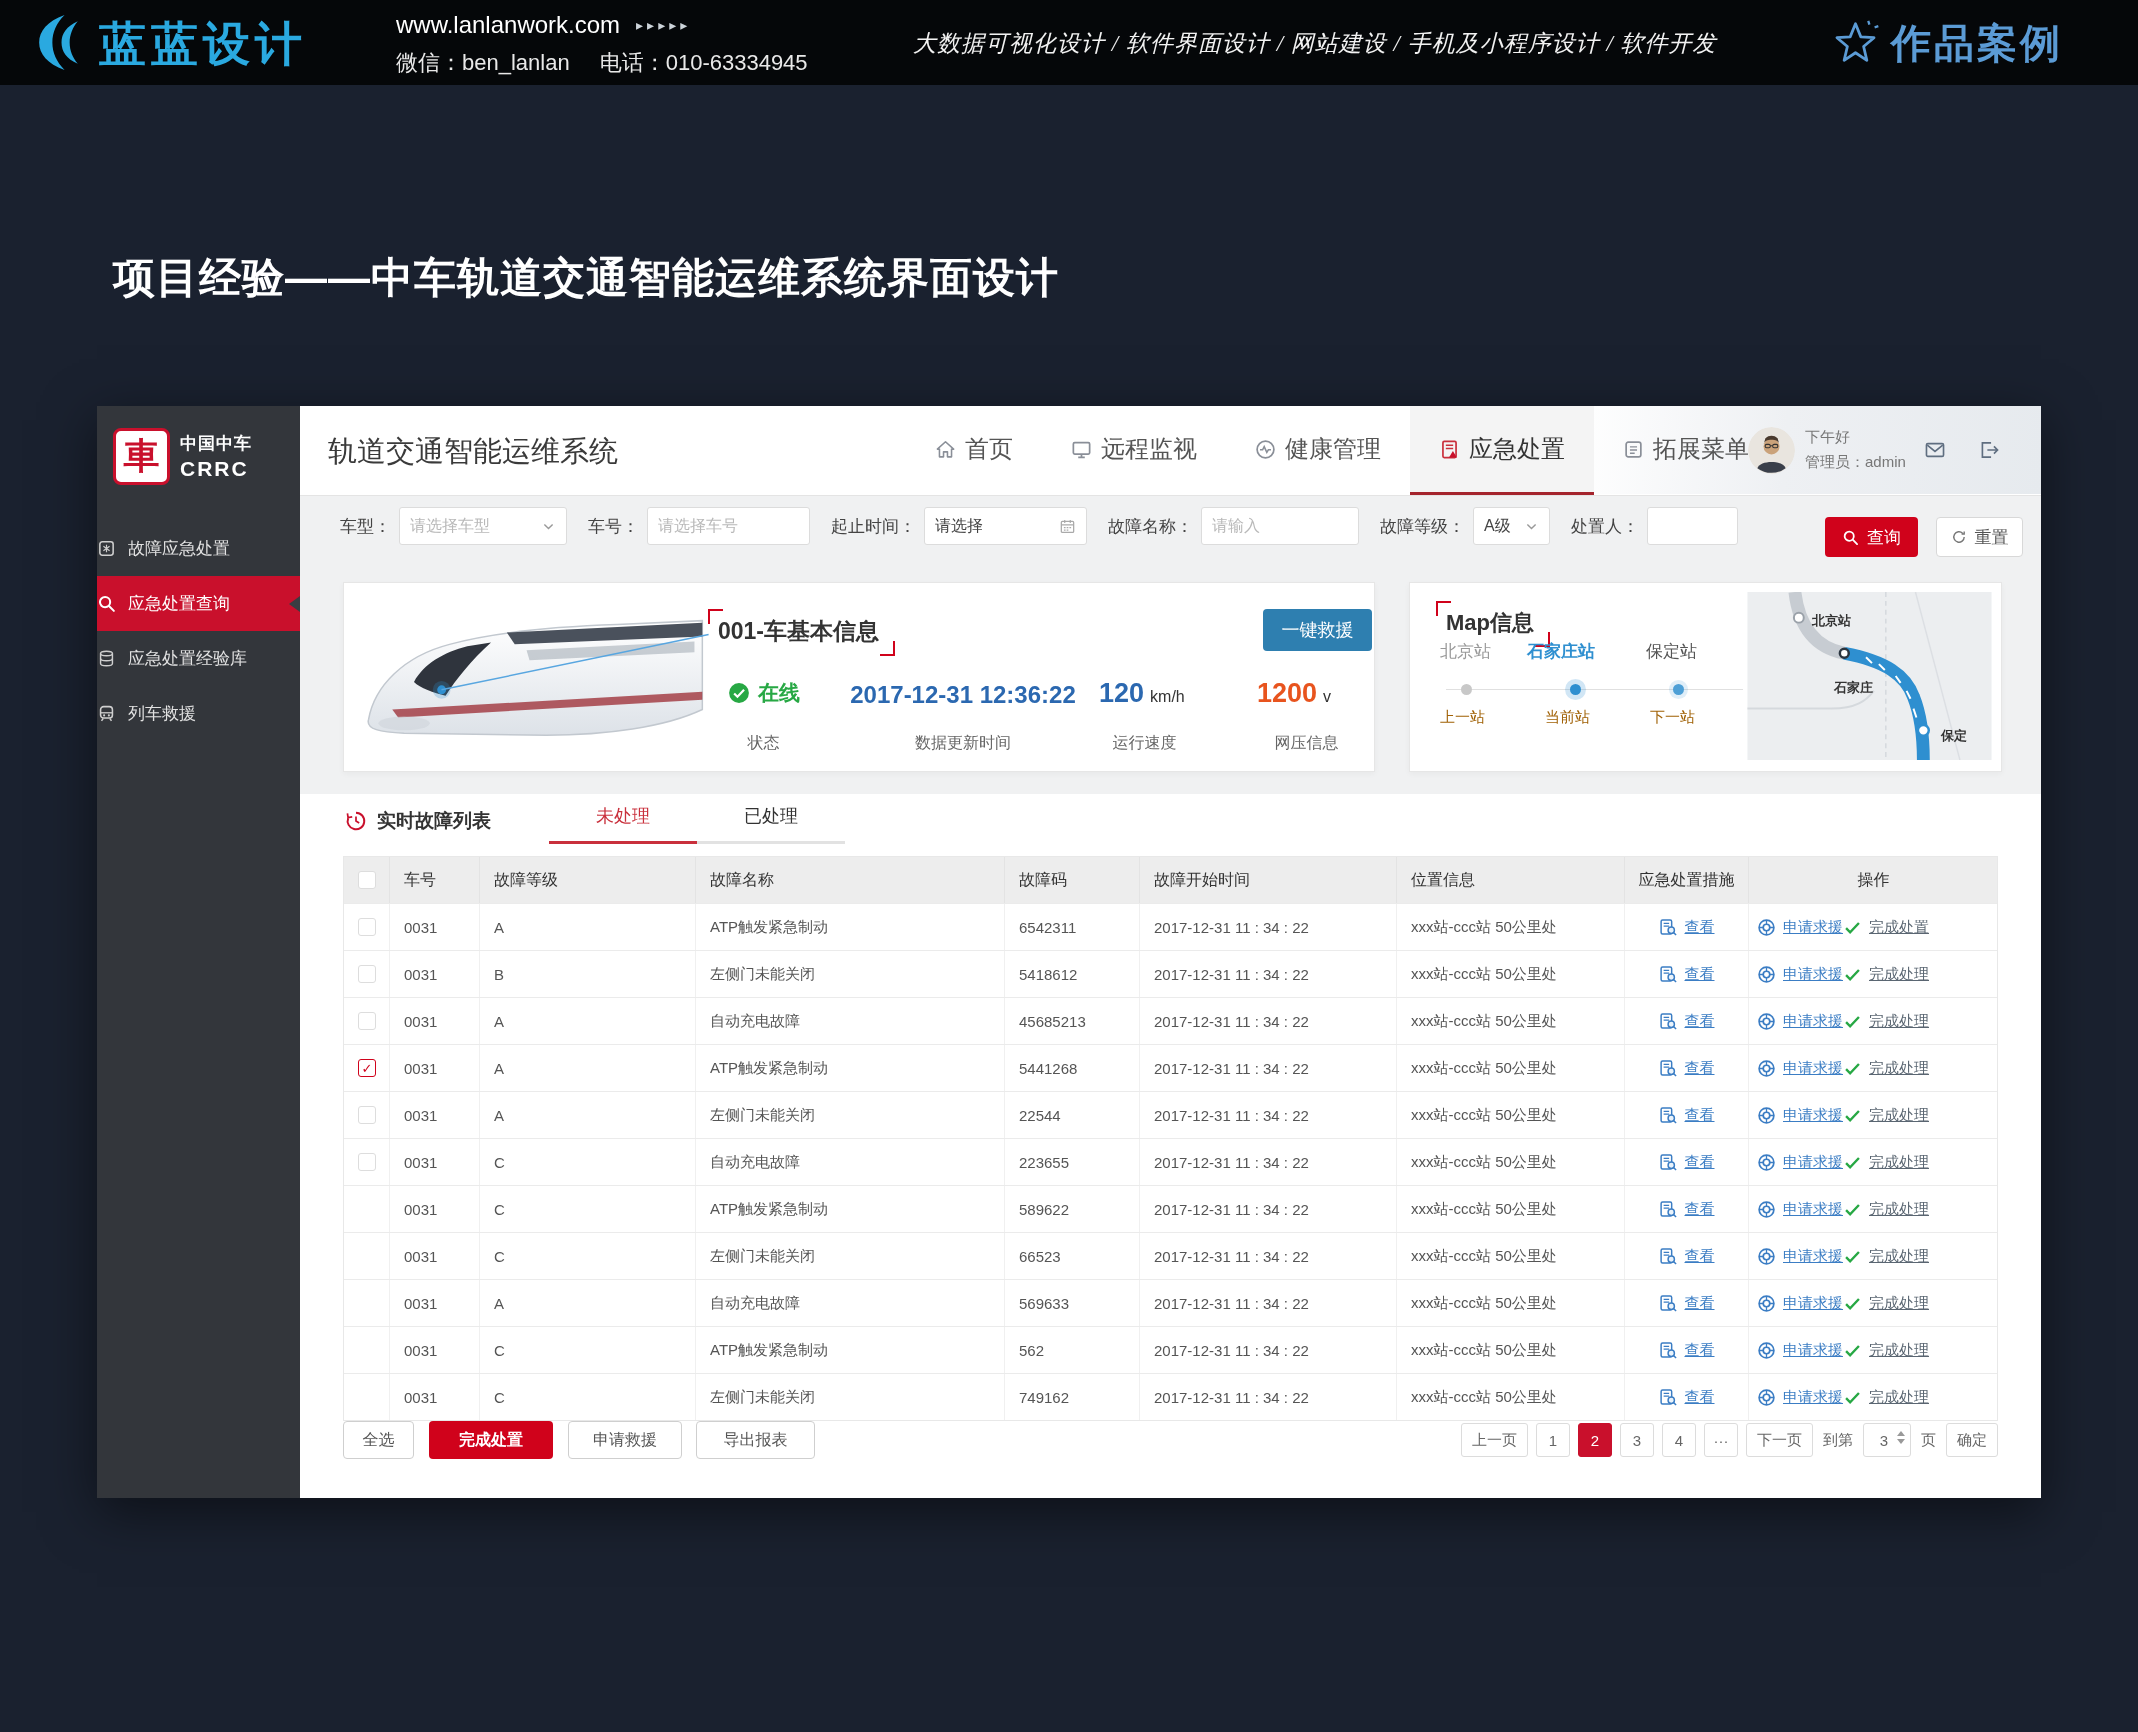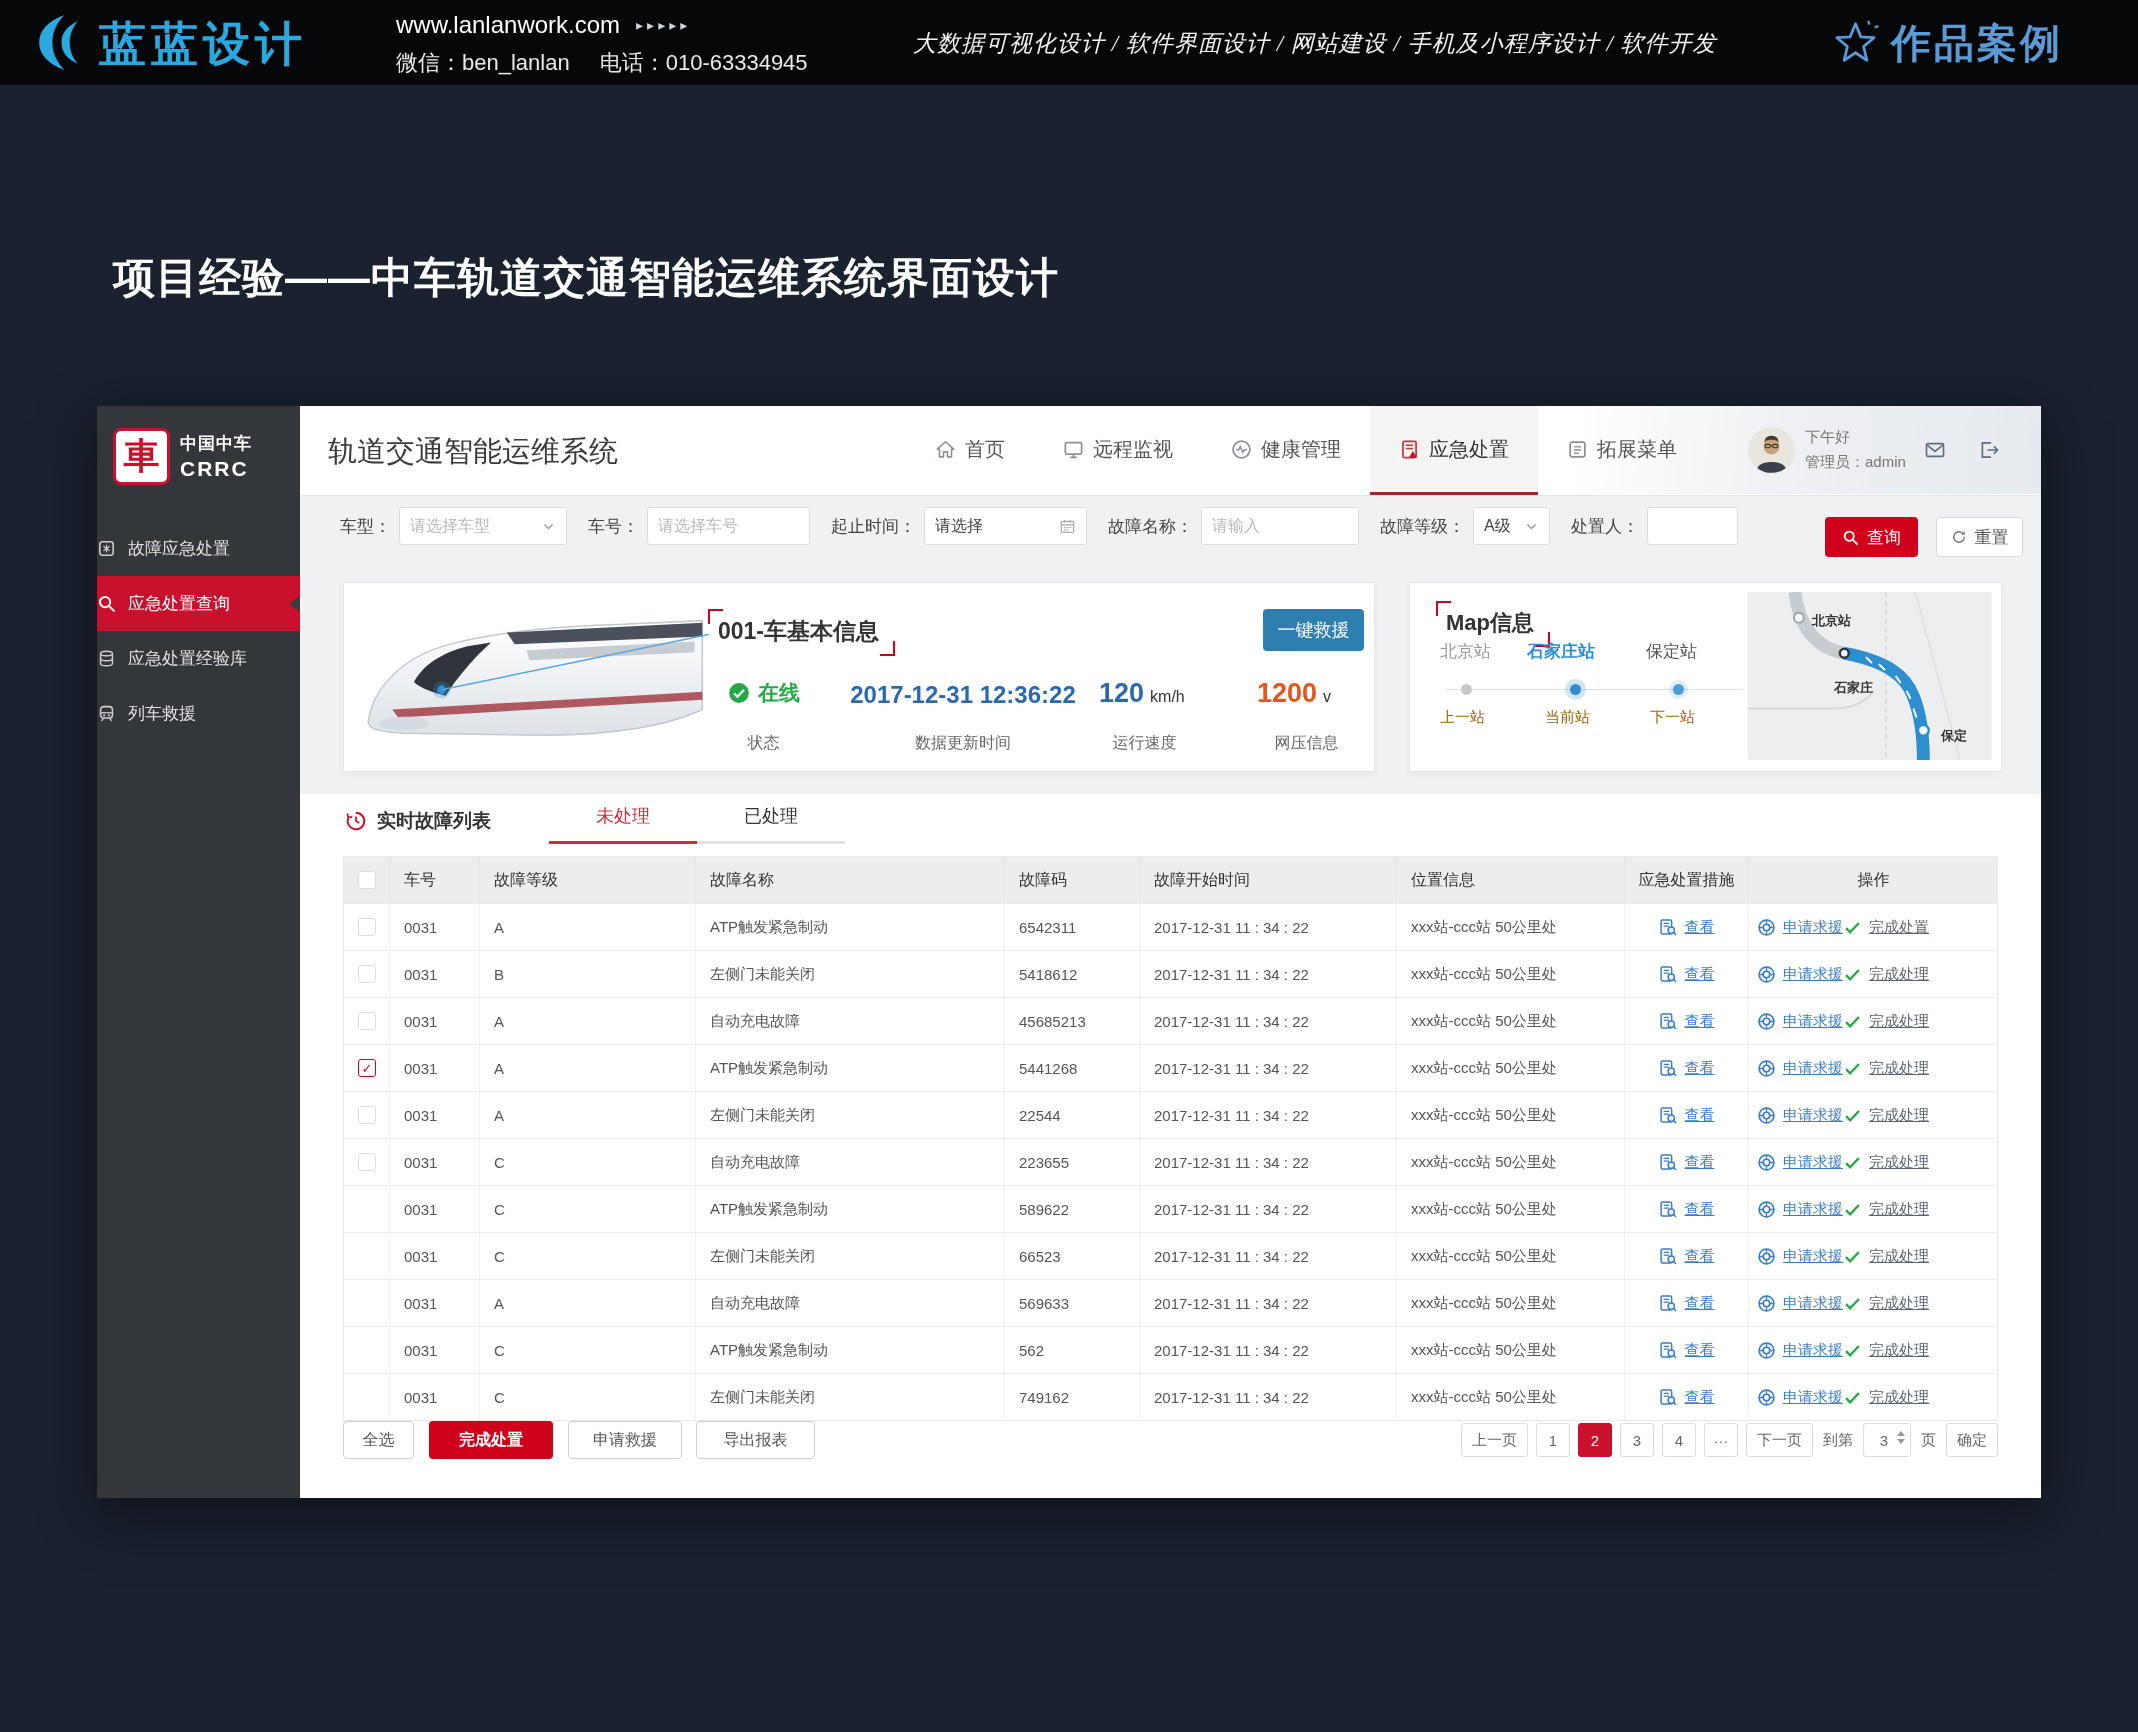--- a/index.html
+++ b/index.html
@@ -51,21 +51,21 @@
   .side-item .notch{position:absolute;right:0;top:50%;margin-top:-8px;width:0;height:0;
     border-top:8px solid transparent;border-bottom:8px solid transparent;border-right:11px solid #3a3d42;}
 
   
   .main{position:absolute;left:203px;top:0;width:1741px;height:1092px;background:#fff;}
   .topbar{position:absolute;left:0;top:0;width:1741px;height:89px;background:#fff;border-bottom:1px solid #e4e4e4;z-index:3;}
   .topbar .trainbg{position:absolute;right:0;top:0;width:465px;height:88px;
     background:linear-gradient(95deg,rgba(240,242,245,0) 0%,#eef0f3 45%,#e6eaee 100%);}
   .sys-title{position:absolute;left:28px;top:26px;font-size:29px;color:#3a3a3a;}
   .top-nav{position:absolute;left:606px;top:0;height:89px;display:flex;}
-  .nav-item{display:flex;align-items:center;height:86px;padding:0 29px;font-size:20px;color:#555;cursor:pointer;position:relative;justify-content:center;}
+  .nav-item{display:flex;align-items:center;height:86px;padding:0 29px;font-size:24px;color:#555;cursor:pointer;position:relative;justify-content:center;}
   .nav-item .ic{width:21px;height:21px;color:#8a8f98;margin-right:9px;}
   .nav-item.active{background:#f4f4f4;border-bottom:3px solid #a4242d;color:#333;}
   .nav-item.active .ic{color:#c9303c;}
   .user{position:absolute;right:0;top:0;height:89px;width:297px;}
   .avatar{position:absolute;left:4px;top:21px;width:47px;height:47px;border-radius:50%;overflow:hidden;}
   .user-texts{position:absolute;left:61px;top:22px;}
   .greeting{font-size:15px;color:#777;}
   .role{font-size:15px;color:#777;margin-top:6px;}
   .user .mail{position:absolute;left:180px;top:33px;width:22px;height:22px;color:#5f6e80;cursor:pointer;}
   .user .logout{position:absolute;left:234px;top:33px;width:22px;height:22px;color:#5f6e80;cursor:pointer;}
@@ -93,21 +93,21 @@
   
   .card{position:absolute;background:#fff;border:1px solid #e6e6e6;box-shadow:0 2px 6px rgba(0,0,0,.04);}
   .train-card{left:43px;top:87px;width:1030px;height:188px;}
   .map-card{left:1109px;top:87px;width:591px;height:188px;}
   .corner-title{position:relative;display:inline-block;padding:7px 16px 9px 10px;font-weight:bold;color:#333;}
   .corner-title::before{content:"";position:absolute;left:0;top:0;width:13px;height:13px;border-left:2px solid #d0021b;border-top:2px solid #d0021b;}
   .corner-title::after{content:"";position:absolute;right:0;bottom:0;width:13px;height:13px;border-right:2px solid #d0021b;border-bottom:2px solid #d0021b;}
   .train-title{position:absolute;left:364px;top:26px;font-size:23px;}
   .train-pic{position:absolute;left:14px;top:10px;width:347px;height:158px;}
   .connector{position:absolute;left:0;top:0;width:1030px;height:186px;pointer-events:none;}
-  .btn-rescue{position:absolute;left:919px;top:26px;width:101px;height:42px;background:#2e7fb0;color:#fff;font-size:18px;}
+  .btn-rescue{position:absolute;left:919px;top:26px;width:109px;height:42px;background:#2e7fb0;color:#fff;font-size:18px;}
   .stat-val{position:absolute;font-weight:bold;}
   .st-status{left:384px;top:96px;display:flex;align-items:center;}
   .st-status .ic{width:22px;height:22px;margin-right:8px;}
   .st-status .txt{font-size:21px;font-weight:bold;color:#27a844;}
   .st-date{left:505px;top:98px;width:228px;text-align:center;font-size:24px;color:#2b68b0;}
   .big-num{font-size:27px;color:#2b68b0;}
   .st-speed{left:755px;top:95px;}
   .st-volt{left:913px;top:95px;}
   .st-volt .big-num{color:#e8541e;}
   .unit{font-size:16px;color:#333;font-weight:normal;margin-left:6px;}

